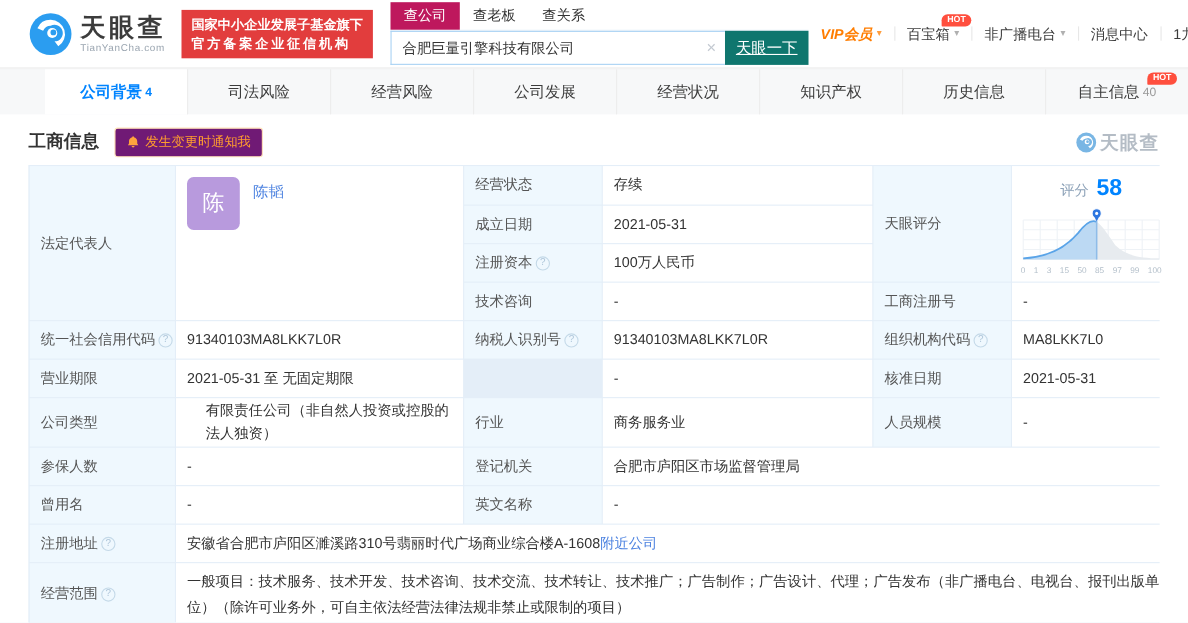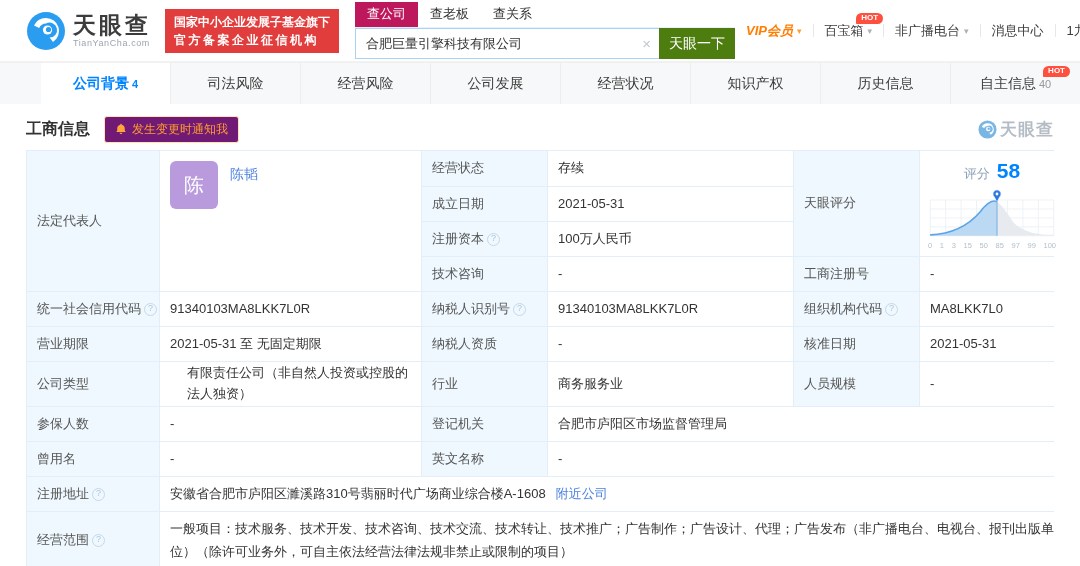--- a/index.html
+++ b/index.html
@@ -20,22 +20,22 @@
   .search-tabs { display:flex; align-items:flex-end; font-size:13px; color:#333;
     border-bottom:1px solid #e8f0f8; }
   .stab { padding:3px 12px 4px; cursor:pointer; }
   .stab.active { background:#be185d; color:#fff; }
   .search-row { display:flex; height:31px; }
   .search-input-wrap { flex:1; position:relative; border:1px solid #a9d2f3; border-right:none;
     display:flex; align-items:center; background:#fff; }
   .search-input-wrap input { border:none; outline:none; flex:1; font-size:13px; color:#333;
     padding:0 26px 0 10px; font-family:inherit; background:transparent; }
   .clear-icon { position:absolute; right:8px; color:#c3c9d1; font-size:15px; cursor:pointer; }
-  .search-btn { width:76px; background:#4d7c0f; color:#fff; border:none; font-size:14px;
-    cursor:pointer; font-family:inherit; }
+  .search-btn { width:76px; background:#0f766e; color:#fff; border:none; font-size:14px;
+    cursor:pointer; font-family:inherit;text-decoration:underline; }
 
   .user-nav { margin-left:auto; display:flex; align-items:center; font-size:13px; color:#3c3c3c; }
   .unav { padding:0 11px; display:flex; align-items:center; gap:4px; position:relative; cursor:pointer; white-space:nowrap; }
   .sep { width:1px; height:13px; background:#e7e7e7; }
   .caret { font-size:9px; color:#b0b0b0; }
   .vip { color:#ff7d00; font-weight:bold; font-style:italic; }
   .vip-caret { color:#ff9d3d; }
   .hot-badge { background:#ff4f3e; color:#fff; font-size:8px; font-weight:bold; padding:1px 5px 2px;
     border-radius:7px 7px 7px 1px; line-height:1; }
   .hot-float { position:absolute; top:-9px; right:0px; }
@@ -81,21 +81,21 @@
   .score-lbl { grid-column:5; grid-row:1/4; }
   .score-val { grid-column:6; grid-row:1/4; flex-direction:column; justify-content:flex-end; padding:4px 8px; }
   .score-head { display:flex; align-items:baseline; gap:7px; }
   .score-prefix { font-size:13px; color:#8da2b8; }
   .score-num { font-size:21px; font-weight:bold; color:#0084ff; }
   .ticks { display:flex; justify-content:space-between; width:128px; font-size:7.5px;
     color:#b3bfca; margin-top:1px; }
   .wide-val { grid-column:4/7; }
   .full-val { grid-column:2/7; }
   .scope-val { line-height:1.8; }
-  .addr-link { margin-left:10px; white-space:nowrap; }
+  .addr-link { white-space:nowrap; }
   .r7 { line-height:1.6;padding-left:27px; }
 </style>
 </head>
 <body>
 
 <header class="topbar">
   <div class="logo-wrap">
     <svg width="40" height="40" viewBox="0 0 40 40">
       <circle cx="20" cy="20" r="19" fill="#2b9df0"></circle>
       <path d="M20 7a13 13 0 017 24l-3.4-4.4A7.5 7.5 0 1020 12.5c-3 0-5.6 1.8-6.8 4.4L8 14.6A13 13 0 0120 7z" fill="#fff"></path>
@@ -303,23 +303,20 @@
     <div class="cell lbl" style="grid-column:5;grid-row:5">
         <span>组织机构代码</span>
         <span class="help">?</span>
       </div>
     <div class="cell" style="grid-column:6;grid-row:5">MA8LKK7L0</div>
 
     <div class="cell lbl" style="grid-column:1;grid-row:6">
         <span>营业期限</span>
       </div>
     <div class="cell" style="grid-column:2;grid-row:6">2021-05-31 至 无固定期限</div>
-    <div class="cell lbl" style="grid-column:3;grid-row:6">
-        <span>纳税人资质</span>
-      </div>
     <div class="cell" style="grid-column:4;grid-row:6">-</div>
     <div class="cell lbl" style="grid-column:5;grid-row:6">
         <span>核准日期</span>
       </div>
     <div class="cell" style="grid-column:6;grid-row:6">2021-05-31</div>
 
     <div class="cell lbl" style="grid-column:1;grid-row:7">
         <span>公司类型</span>
       </div>
     <div class="cell r7" style="grid-column:2;grid-row:7">有限责任公司（非自然人投资或控股的法人独资）</div>

